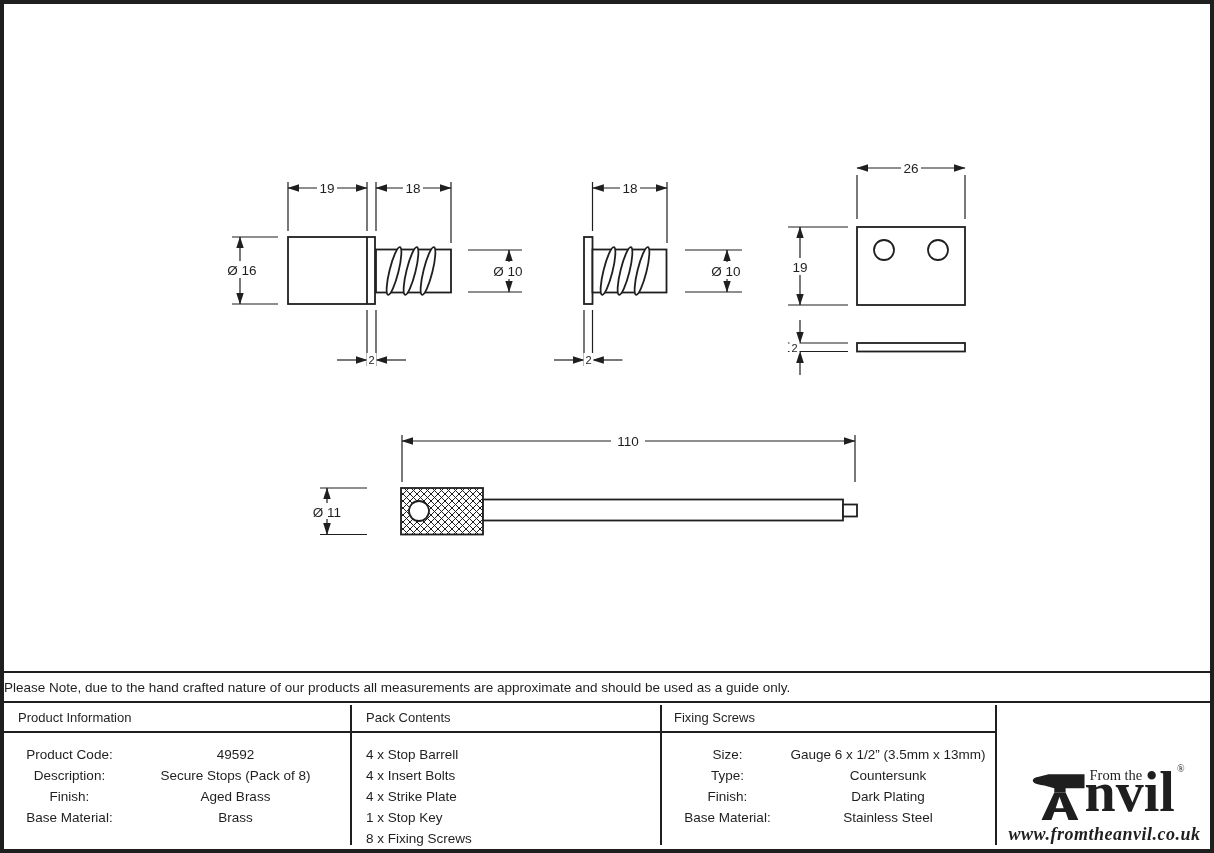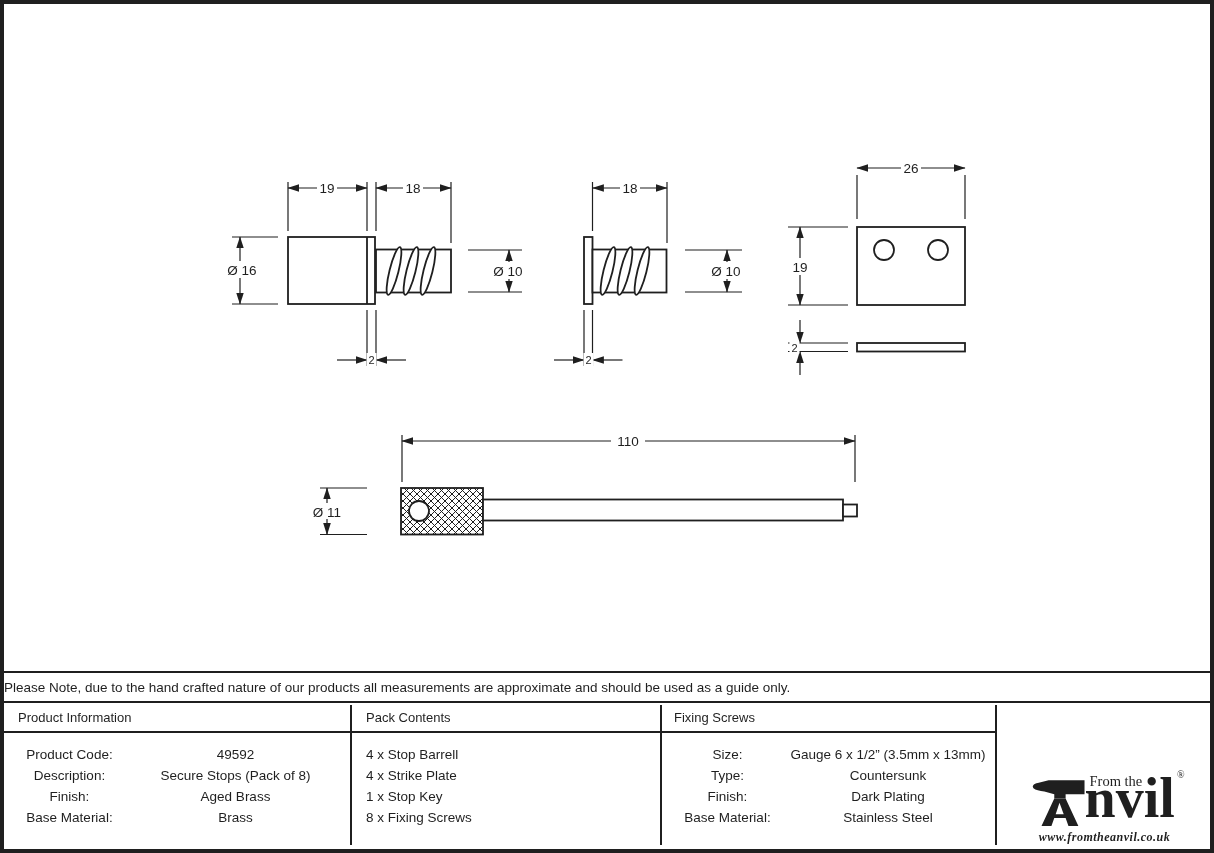--- a/index.html
+++ b/index.html
@@ -74,21 +74,21 @@
   }
   .registered{
     position:absolute;right:-4px;top:-1px;
     font-family:"Liberation Serif", serif;
     font-size:10px;
   }
   .logo-url{
     margin-top:2px;
     font-family:"Liberation Serif", serif;
     font-style:italic;font-weight:bold;
-    font-size:12px;letter-spacing:0.5px;
+    font-size:18px;letter-spacing:0.5px;
     white-space:nowrap;
   }
 </style>
 </head>
 <body>
 
 <div class="page">
 
   <div class="drawing-area">
     <svg width="1206" height="667" viewBox="0 0 1206 667">
@@ -258,20 +258,21 @@
         <span class="k">Base Material:</span>
         <span class="v">Brass</span>
       </div>
     </div>
   </div>
 
   <div class="cell col2">
     <div class="hdr">Pack Contents</div>
     <div class="body">
       <div>4 x Stop Barrell</div>
+      <div>4 x Insert Bolts</div>
       <div>4 x Strike Plate</div>
       <div>1 x Stop Key</div>
       <div>8 x Fixing Screws</div>
     </div>
   </div>
 
   <div class="cell col3">
     <div class="hdr">Fixing Screws</div>
     <div class="body">
       <div class="kv">

